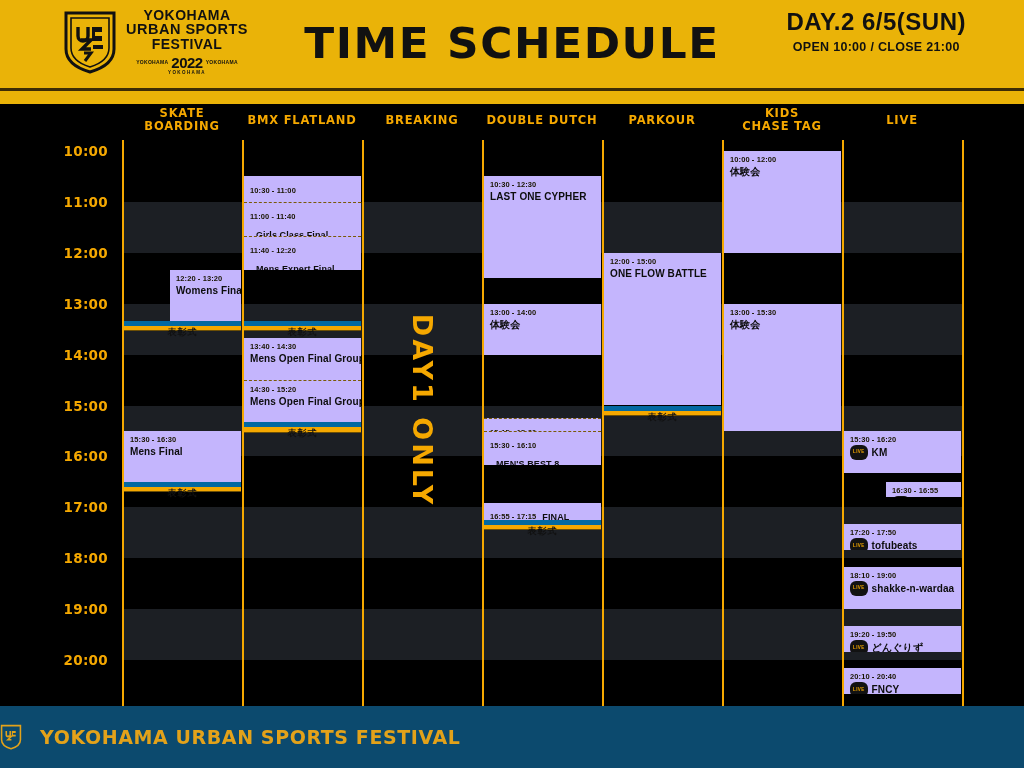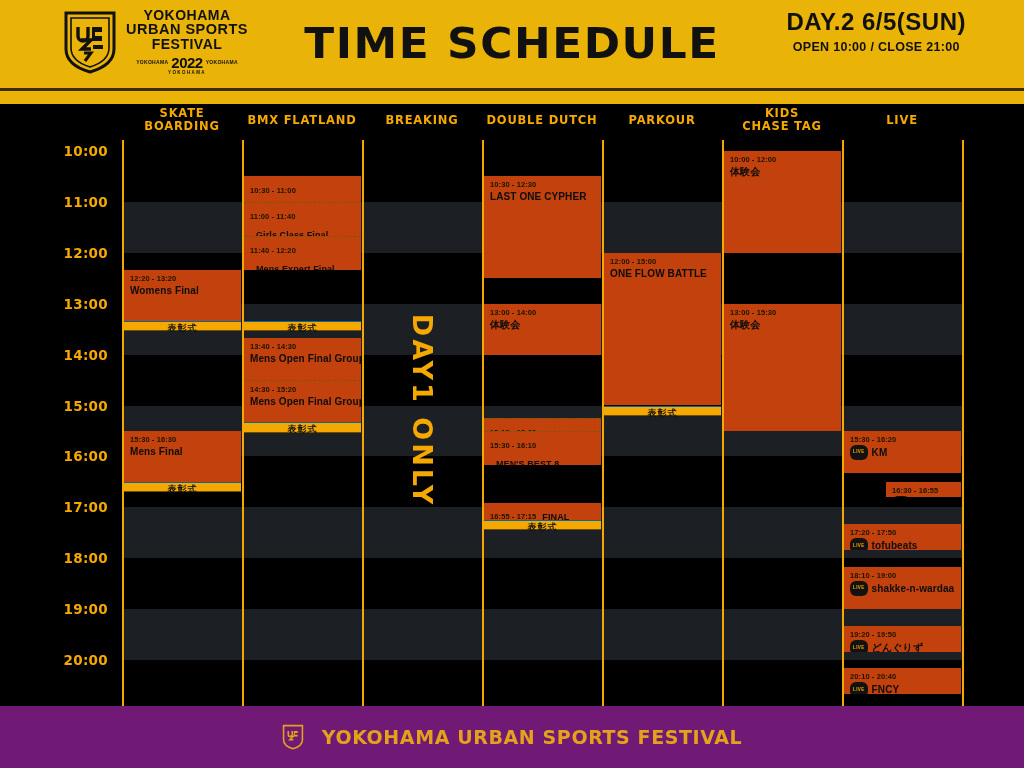--- a/index.html
+++ b/index.html
@@ -59,35 +59,35 @@
     position: absolute; right: 0; width: 58px; text-align: right;
     color: #F5A800; font-size: 13.5px; font-weight: 800;
     letter-spacing: .3px; font-family: "DejaVu Sans", sans-serif;
   }
   .vline { position: absolute; top: 0; width: 2px; height: 566px; background: #F5A800; }
 
   .col { position: absolute; top: 0; height: 566px; }
 
   .ev {
     position: absolute; left: 0; right: 0;
-    background: #c2410c;
+    background: #c4b5fd;
     border-top: 1px solid #6d4f05;
     padding: 4px 5px 0 6px;
     overflow: hidden;
   }
   .ev.first { border-top: none; }
   .ev.dashed { border-top: 1px dashed #7a5a07; }
   .ev-time { color: #191500; font-size: 7.5px; font-weight: 800; letter-spacing: .1px; line-height: 9px; white-space: nowrap; }
   .ev-name { color: #0d0d0d; font-size: 10px; font-weight: 800; letter-spacing: .1px; line-height: 12px; margin-top: 2px; white-space: nowrap; }
   .ev.inline .ev-time { display: inline-block; vertical-align: middle; }
   .ev.inline .ev-name { display: inline-block; vertical-align: middle; margin-top: 0; margin-left: 6px; font-size: 9px; }
 
   .award {
     position: absolute; left: 0; right: 0;
-    background: #F5A800; border-top: 1px solid #0369a1; border-bottom: 1px solid #6d4f05;
+    background: #F5A800; border-top: 5px solid #0369a1; border-bottom: 1px solid #6d4f05;
     color: #111; font-size: 9px; font-weight: 800;
     text-align: center; line-height: 13px; letter-spacing: 1px;
   }
 
   .dayonly {
     position: absolute; left: 0; right: 0; top: 150px; height: 240px;
     display: flex; align-items: center; justify-content: center;
   }
   .dayonly span {
     color: #F5A800; font-size: 27px; font-weight: 800; letter-spacing: 3px;
@@ -99,22 +99,22 @@
     display: inline-block; vertical-align: middle;
     background: #121212; color: #F5A800;
     font-size: 4.5px; font-weight: 800; letter-spacing: .4px;
     padding: 1.5px 3px; border-radius: 6px; margin-right: 4px;
     position: relative; top: -1px;
   }
 
   
   .footer {
     position: absolute; left: 0; top: 706px; width: 1024px; height: 62px;
-    display: flex; align-items: center; justify-content: center; gap: 18px;
-    background: #701a75;
+    display: flex; align-items: center; gap: 18px;
+    background: #0c4a6e;
   }
   .foot-shield { width: 22px; height: 26px; }
   .foot-text { color: #E3A21A; font-size: 19px; font-weight: 800; letter-spacing: .6px;
                font-family: "DejaVu Sans", sans-serif; }
 </style>
 </head>
 <body>
 
 <div class="header">
 
@@ -202,21 +202,21 @@
     <div class="timelabel" style="left: 50px; width: 58px; top: 562.9px;">21:00</div>
     <div class="vline" style="left: 122px;"></div>
     <div class="vline" style="left: 242px;"></div>
     <div class="vline" style="left: 362px;"></div>
     <div class="vline" style="left: 482px;"></div>
     <div class="vline" style="left: 602px;"></div>
     <div class="vline" style="left: 722px;"></div>
     <div class="vline" style="left: 842px;"></div>
     <div class="vline" style="left: 962px;"></div>
     <div class="col" style="left: 124px; width: 117px;">
-      <div class="ev first" style="top: 129.767px; height: 50.9px;">
+      <div class="ev first" style="top: 129.767px; height: 50.9px; margin-left: 46px;">
         <div class="ev-time">12:20 - 13:20</div>
         <div class="ev-name">Womens Final</div>
       </div>
       <div class="award" style="top: 180.667px; height: 10.18px;">表彰式</div>
       <div class="ev first" style="top: 290.95px; height: 50.9px;">
         <div class="ev-time">15:30 - 16:30</div>
         <div class="ev-name">Mens Final</div>
       </div>
       <div class="award" style="top: 341.85px; height: 10.18px;">表彰式</div>
     </div>

